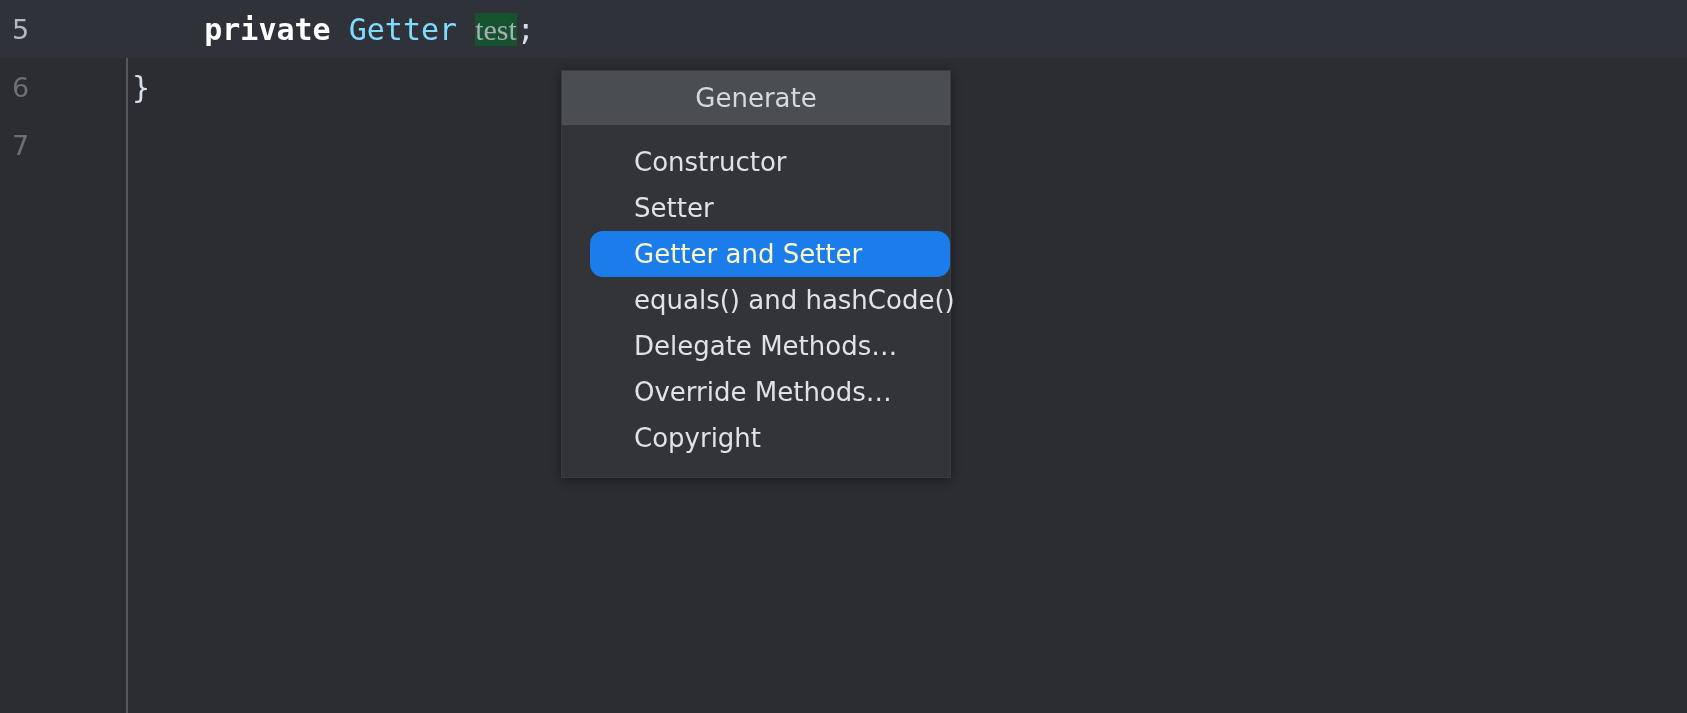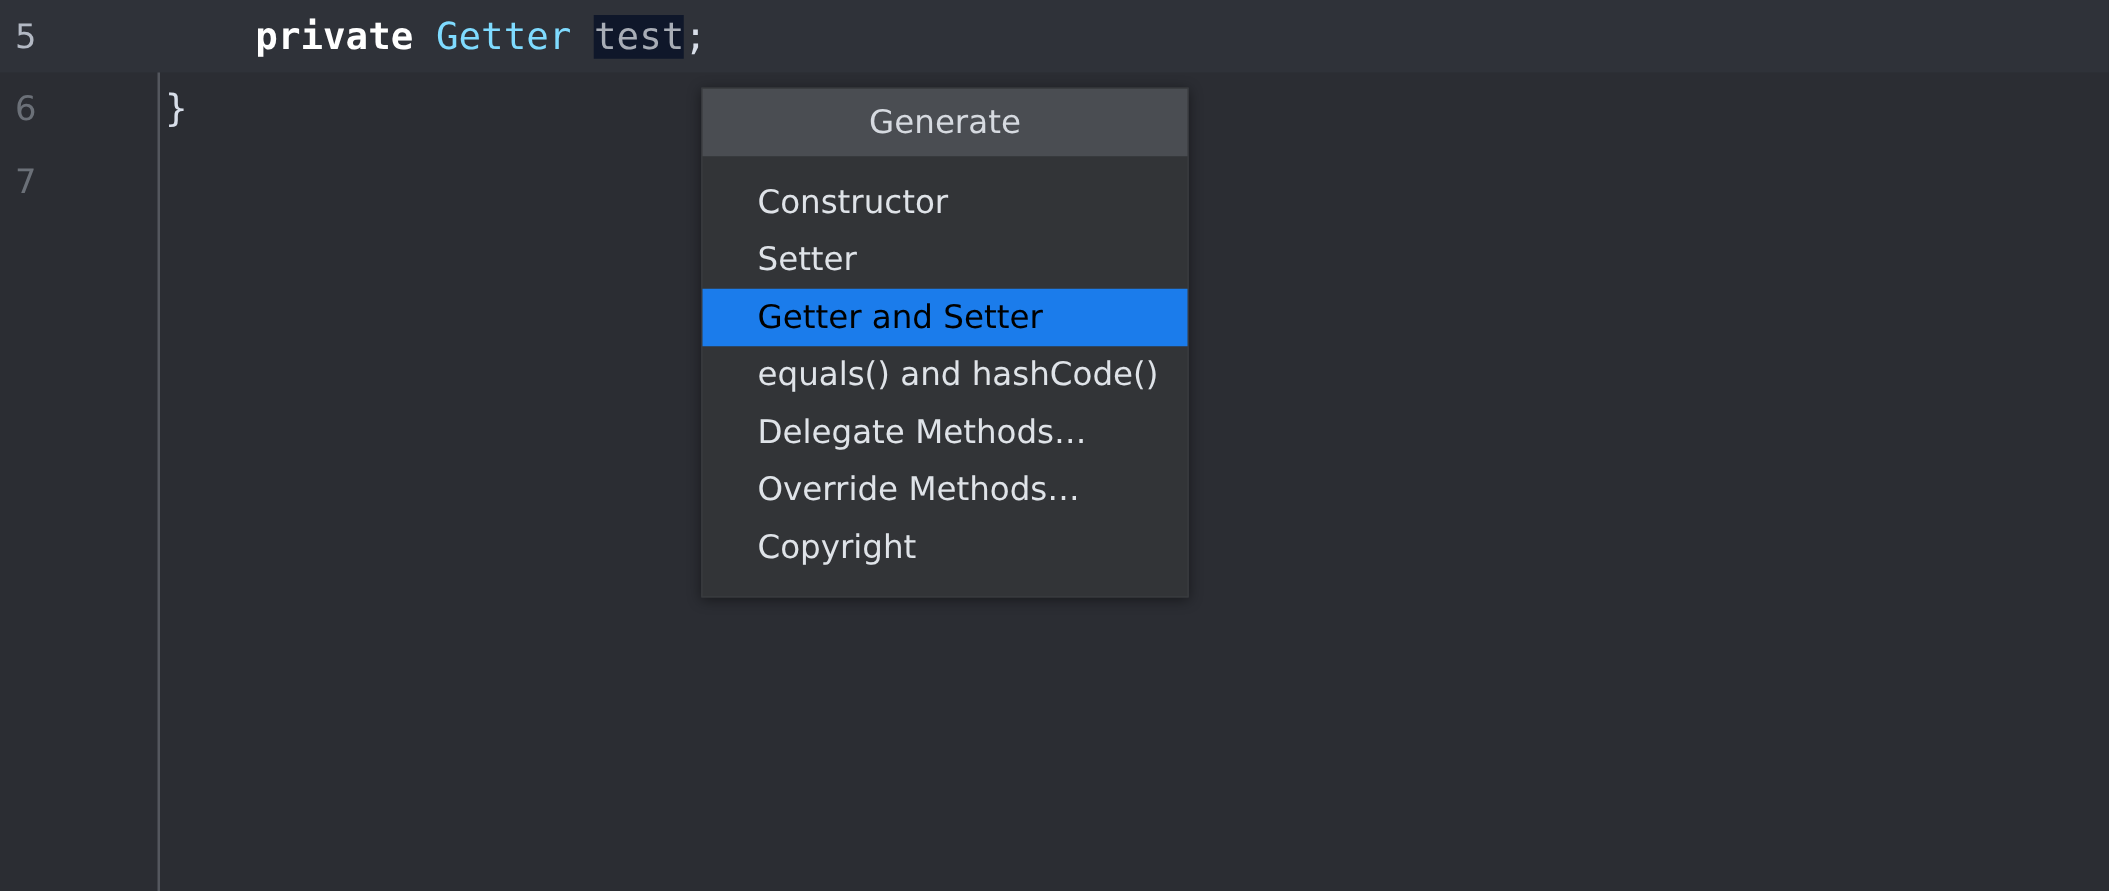--- a/index.html
+++ b/index.html
@@ -61,21 +61,22 @@
     left: 132px;
     font-family: "DejaVu Sans Mono", monospace;
     font-size: 30px;
     white-space: pre;
     letter-spacing: 0px;
   }
   .tok-keyword { color: #ffffff; font-weight: bold; }
   .tok-type    { color: #7fdbff; }
   .tok-ident-selected {
     color: #a8adb6;
-    background: #0f172a;
+    background: #14532d;
+    font-family: Liberation Serif, serif;
   }
   .tok-punct   { color: #d8dee9; }
   .tok-brace   { color: #d8dee9; }
 
   
   #generate-popup {
     position: absolute;
     left: 561px;
     top: 70px;
     width: 390px;
@@ -90,34 +91,36 @@
     background: #4a4d52;
     color: #d6dae0;
     display: flex;
     align-items: center;
     justify-content: center;
     font-size: 26px;
   }
 
   .popup-list {
     padding: 14px 0 16px 0;
+    margin-left: 28px;
   }
 
   .popup-item {
     height: 46px;
     display: flex;
     align-items: center;
     padding-left: 44px;
     color: #dfe3e8;
     font-size: 26px;
     white-space: nowrap;
   }
   .popup-item.selected {
     background: #1b7ceb;
-    color: #000000;
+    color: #fef9c3;
+    border-radius: 13px;
   }
 </style>
 </head>
 <body>
 
 <div id="editor">
   <div class="gutter-rule"></div>
   <div id="code-lines">
       <div class="code-line current" style="top: 0px;">
         <div class="gutter-num">5</div>

